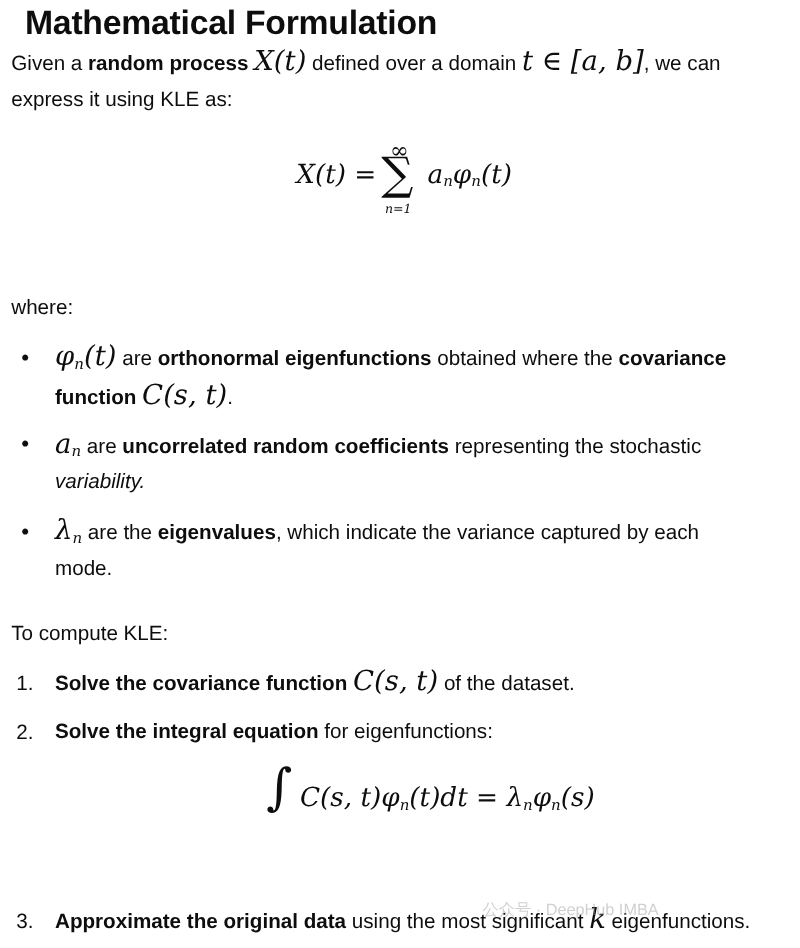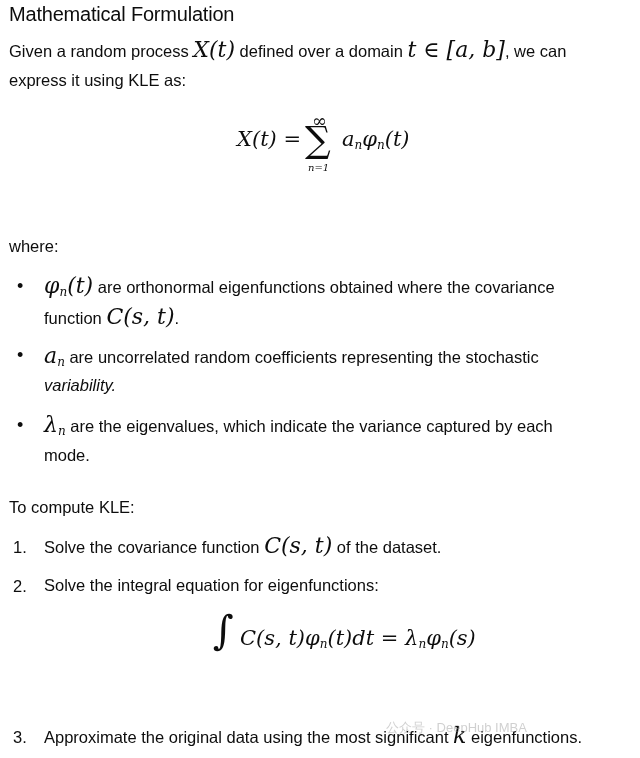--- a/index.html
+++ b/index.html
@@ -2,27 +2,27 @@
 <html><head>
 <meta charset="utf-8">
 <style>
   html, body { margin: 0; padding: 0; background: #ffffff; }
   body {
     width: 640px; height: 758px; overflow: hidden; position: relative;
     font-family: "Liberation Sans", sans-serif; color: #0d0d0d;
   }
   .doc { position: absolute; left: 0; top: 0; width: 640px; height: 758px; }
   h2 {
-    position: absolute; left: 9px; top: 3px; margin: 0;
-    font-size: 20px; font-weight: 400; letter-spacing: -0.2px;
+    position: absolute; left: 20px; top: 3px; margin: 0;
+    font-size: 27px; font-weight: 700; letter-spacing: -0.2px;
   }
   .p {
     position: absolute; left: 9px; font-size: 16.5px; line-height: 32px; margin: 0;
   }
-  b { font-weight: 400; }
+  b { font-weight: 700; }
   .m { font-family: "DejaVu Serif", "Liberation Serif", serif; font-style: italic; font-size: 22px; }
   sub { font-size: 12px; vertical-align: -3px; }
   .eq { position: absolute; font-family: "DejaVu Serif", "Liberation Serif", serif; font-size: 21px; }
   .bullet { position: absolute; left: 17px; font-size: 18px; }
   .li { position: absolute; left: 44px; width: 580px; font-size: 16.5px; line-height: 32px; margin: 0; }
   .num { position: absolute; left: 13px; font-size: 16.5px; }
   .sum { position: absolute; text-align: center; font-family: "DejaVu Serif", serif; }
   .watermark {
     position: absolute; left: 386px; top: 719px; font-size: 13px; color: rgba(150,150,150,0.45);
     white-space: nowrap;

